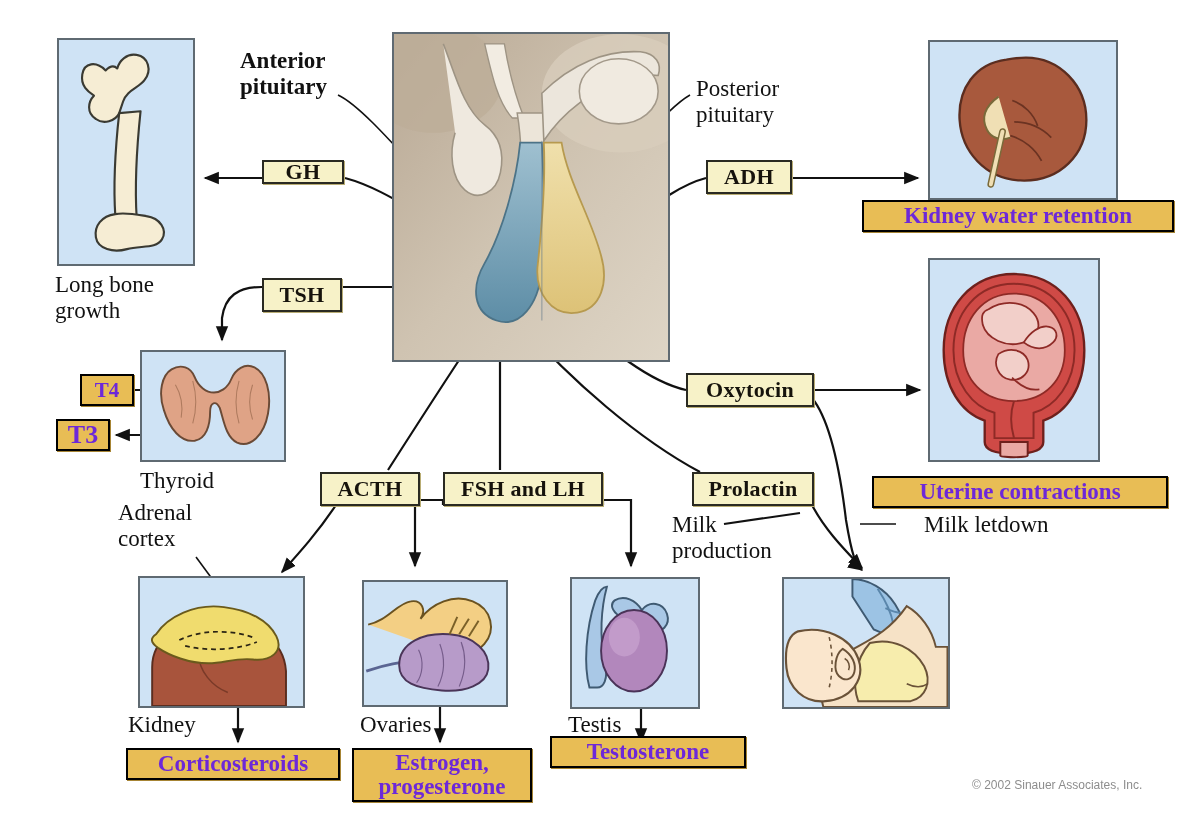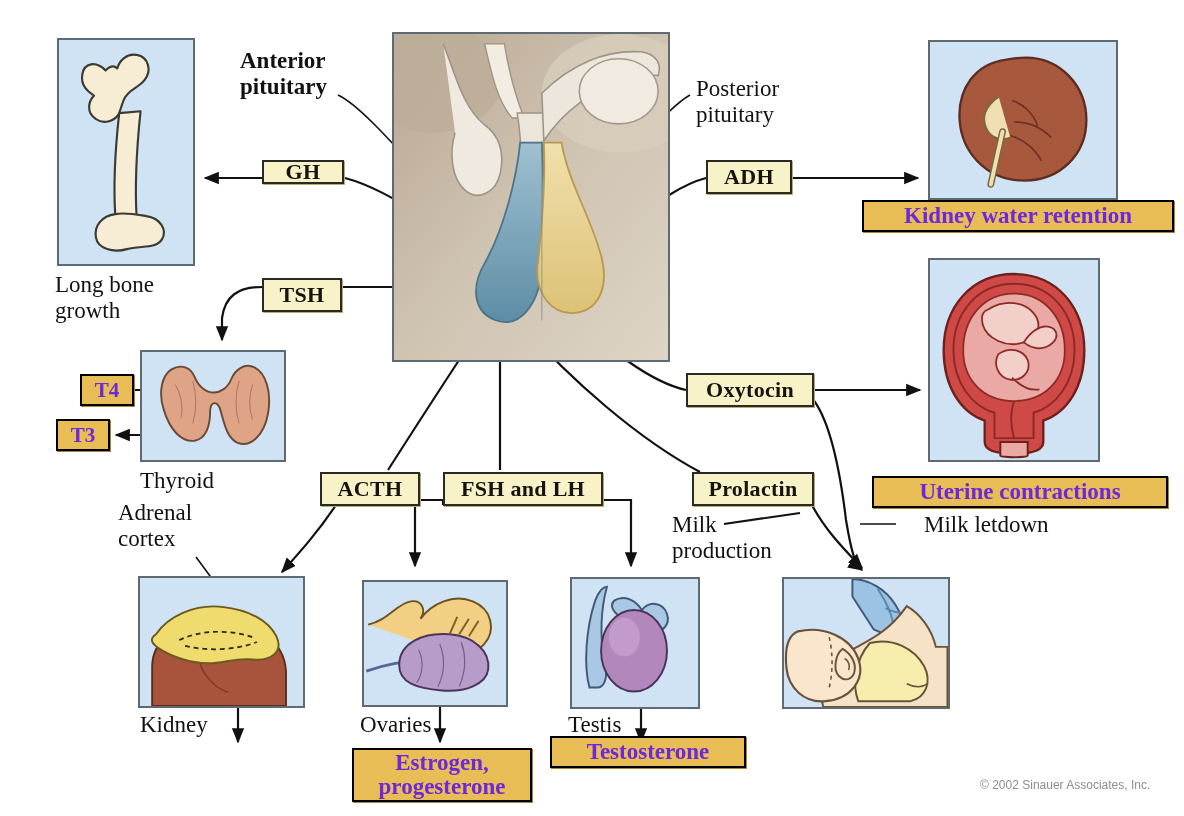--- a/index.html
+++ b/index.html
@@ -17,21 +17,21 @@
         font-family:"Liberation Serif",serif;font-weight:bold;font-size:22px;color:#16130c;
         display:flex;align-items:center;justify-content:center;
         box-shadow:1px 1px 0 #b9ad74;letter-spacing:.3px;}
   
   .gold{position:absolute;background:#e8bd55;border:2px solid #000000;box-sizing:border-box;
         font-family:"Liberation Serif",serif;font-weight:bold;font-size:23px;color:#6d28d9;
         display:flex;align-items:center;justify-content:center;text-align:center;line-height:1.05;
         box-shadow:1px 1px 0 #a78535;white-space:pre-line;}
 
   .lines{position:absolute;left:0;top:0;width:1184px;height:816px;pointer-events:none;}
-  .copy{position:absolute;font-family:"Liberation Sans",sans-serif;font-size:12px;color:#8d8d8d;margin-left:8px;}
+  .copy{position:absolute;font-family:"Liberation Sans",sans-serif;font-size:12px;color:#8d8d8d;}
 </style>
 </head>
 <body>
 
 <div id="stage">
 
   <svg class="lines" viewBox="0 0 1184 816">
     <defs>
       <marker id="ah" viewBox="0 0 10 10" refX="9" refY="5" markerWidth="7" markerHeight="7" orient="auto-start-reverse">
         <path d="M0,1 L10,5 L0,9 z" fill="#111"></path>
@@ -161,21 +161,21 @@
   <div class="panel" style="left:138px;top:576px;width:167px;height:132px;">
     <svg viewBox="0 0 167 132">
       <path d="M12,92 C12,62 40,44 78,44 C118,44 148,64 150,96 L150,132 L12,132 Z" fill="#a8543c" stroke="#5b2d1f" stroke-width="2"></path>
       <path d="M90,118 C74,112 60,96 60,78" fill="none" stroke="#7a3a28" stroke-width="1.6"></path>
       <path d="M16,58 C28,40 56,26 86,30 C112,33 132,44 140,60 C148,76 134,86 116,84
                C98,82 86,88 70,88 C50,88 30,80 18,72 C10,66 10,62 16,58 Z" fill="#f0dc6e" stroke="#6a5a1c" stroke-width="2"></path>
       <path d="M40,64 C60,54 92,52 118,62" fill="none" stroke="#2a2414" stroke-width="1.8" stroke-dasharray="5 4"></path>
       <path d="M46,70 C70,76 100,74 120,66" fill="none" stroke="#2a2414" stroke-width="1.8" stroke-dasharray="5 4"></path>
     </svg>
   </div>
-  <div class="cap" style="left:140px;top:712px;">Kidney</div>
+  <div class="cap" style="left:128px;top:712px;">Kidney</div>
 
   <div class="panel" style="left:362px;top:580px;width:146px;height:127px;">
     <svg viewBox="0 0 146 127">
       <path d="M4,44 C24,40 34,22 48,20 C60,18 64,30 58,38 C70,22 92,12 112,20
                C132,28 136,50 124,64 C114,76 96,78 84,72" fill="#f3cf84" stroke="#6a5220" stroke-width="2"></path>
       <path d="M2,92 C20,86 36,82 52,82" fill="none" stroke="#5a6592" stroke-width="3"></path>
       <path d="M36,86 C36,62 62,52 88,54 C114,56 130,72 128,90 C126,106 104,114 80,112
                C54,110 36,104 36,86 Z" fill="#b79bc9" stroke="#4a3558" stroke-width="2"></path>
       <g stroke="#6b5280" stroke-width="1.2" fill="none" opacity=".85">
         <path d="M56,70 C62,82 60,96 54,104"></path>
@@ -263,24 +263,25 @@
 
   <div class="chip" style="left:262px;top:160px;width:82px;height:24px;">GH</div>
   <div class="chip" style="left:262px;top:278px;width:80px;height:34px;">TSH</div>
   <div class="chip" style="left:320px;top:472px;width:100px;height:34px;">ACTH</div>
   <div class="chip" style="left:443px;top:472px;width:160px;height:34px;">FSH and LH</div>
   <div class="chip" style="left:692px;top:472px;width:122px;height:34px;">Prolactin</div>
   <div class="chip" style="left:706px;top:160px;width:86px;height:34px;">ADH</div>
   <div class="chip" style="left:686px;top:373px;width:128px;height:34px;text-align:right;">Oxytocin</div>
 
   <div class="gold" style="left:56px;top:374px;width:54px;height:32px;font-size:21px;margin-left:24px;">T4</div>
-  <div class="gold" style="left:56px;top:419px;width:54px;height:32px;font-size:21px;">T3</div>
+  <div class="gold" style="left:56px;top:419px;width:54px;height:32px;font-size:26px;">T3</div>
 
   <div class="gold" style="left:862px;top:200px;width:312px;height:32px;">Kidney water retention</div>
   <div class="gold" style="left:872px;top:476px;width:296px;height:32px;">Uterine contractions</div>
+  <div class="gold" style="left:126px;top:748px;width:214px;height:32px;">Corticosteroids</div>
   <div class="gold" style="left:352px;top:748px;width:180px;height:54px;">Estrogen,
 progesterone</div>
   <div class="gold" style="left:550px;top:736px;width:196px;height:32px;">Testosterone</div>
 
   <div class="cap" style="left:672px;top:512px;width:140px;">Milk
 production</div>
   <div class="cap" style="left:924px;top:512px;width:220px;">Milk letdown</div>
 
   <div class="copy" style="left:972px;top:778px;">© 2002 Sinauer Associates, Inc.</div>
 

